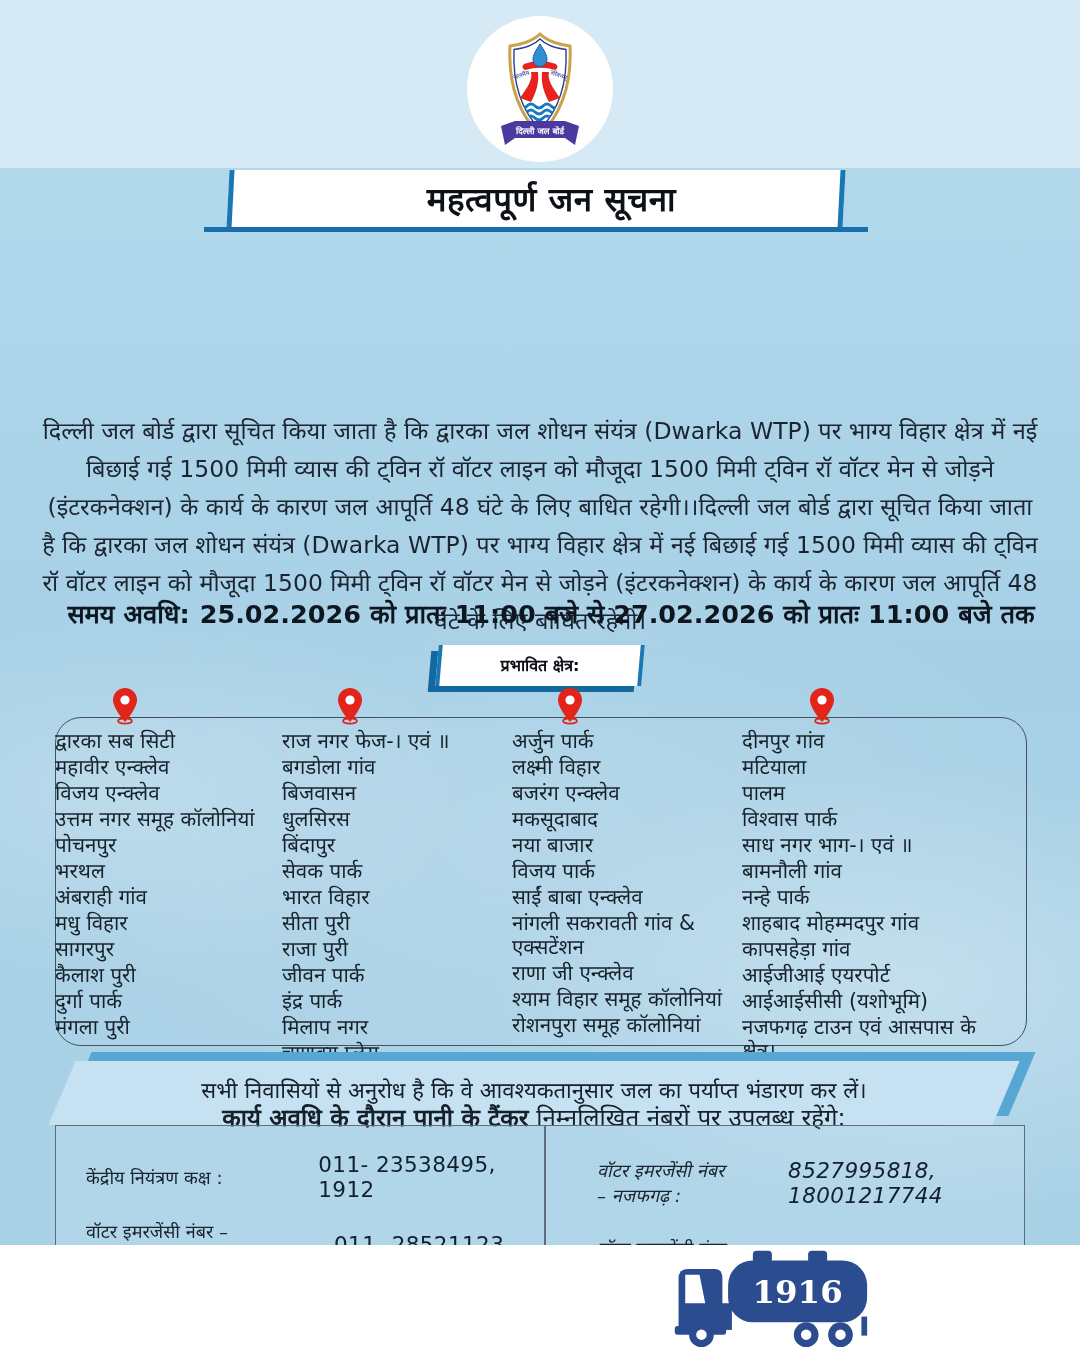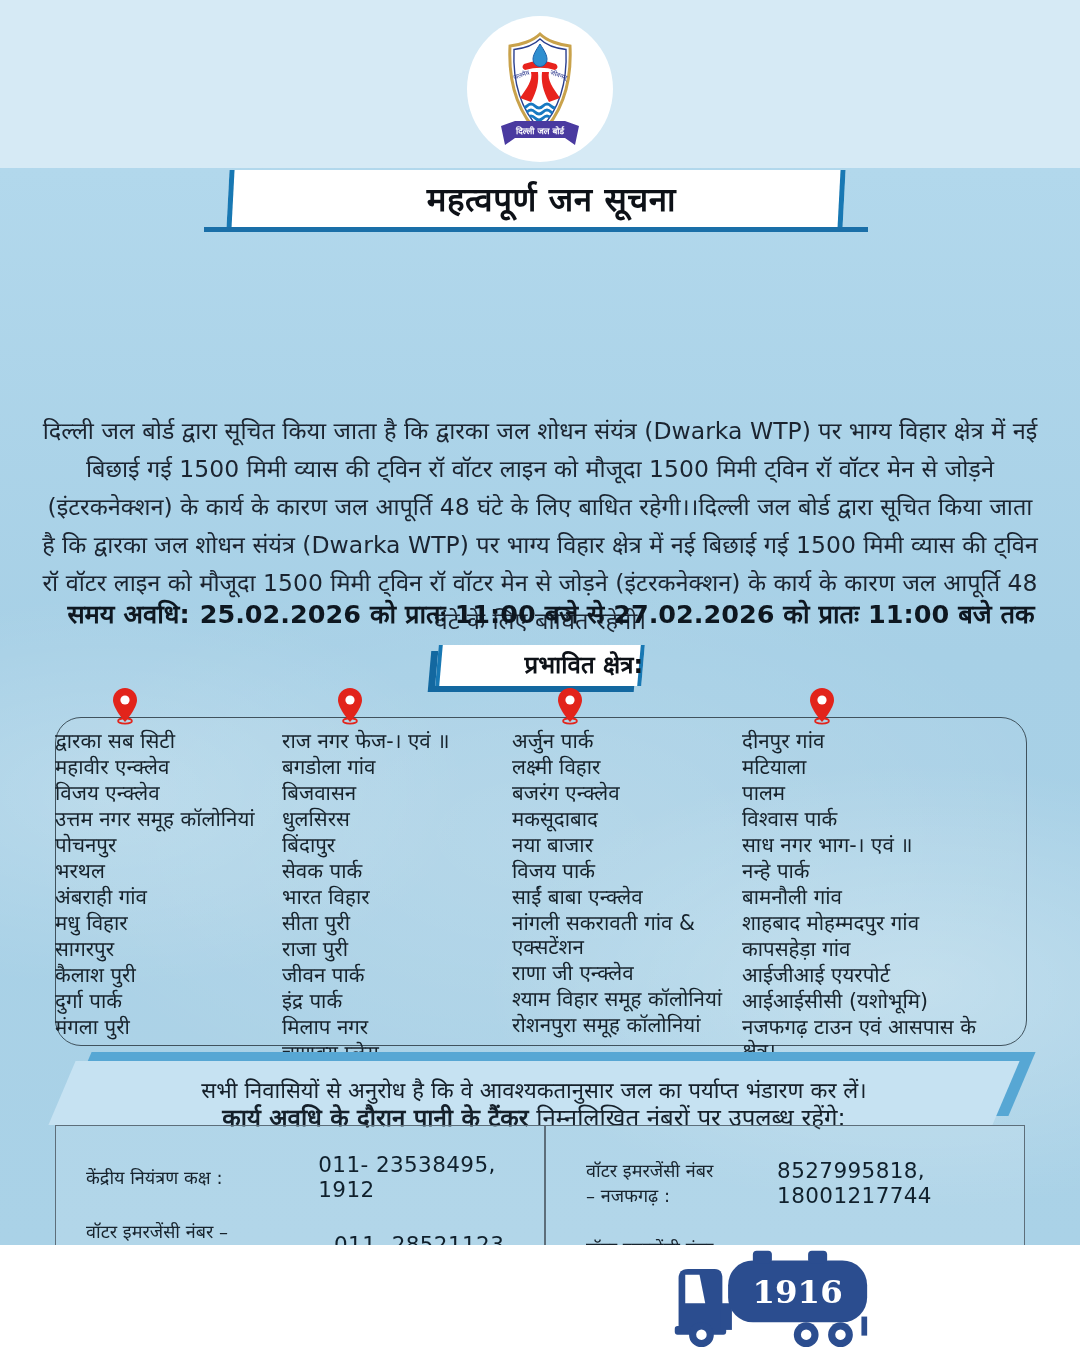--- a/index.html
+++ b/index.html
@@ -41,22 +41,22 @@
 
   .timeline{position:absolute;left:11px;top:428px;width:1080px;text-align:center;
     font-size:25.5px;font-weight:800;color:#0e1720;}
   .timeline .lbl{margin-right:10px;}
 
   
   .area-label{position:absolute;left:437px;top:477px;width:206px;height:41px;}
   .area-label::before{content:"";position:absolute;inset:0;background:#ffffff;
     border-left:4px solid #1878b3;border-right:4px solid #1878b3;transform:skewX(-5deg);
     box-shadow:-7px 6px 0 #1368a0;}
-  .area-label .t{position:relative;display:block;text-align:right;line-height:41px;
-    font-size:24px;font-weight:800;color:#0d1117;}
+  .area-label .t{position:relative;display:block;text-align:center;line-height:41px;
+    font-size:16px;font-weight:800;color:#0d1117;}
 
   
   .areas-box{position:absolute;left:55px;top:549px;width:970px;height:327px;
     border:1.5px solid #40525d;border-radius:26px;background:rgba(255,255,255,0.04);}
   .areas-cols{position:absolute;left:55px;top:561px;width:970px;display:flex;}
   .areas-cols ul{list-style:none;margin:0;padding:0;font-size:20.5px;line-height:24px;
     font-weight:500;color:#16222b;}
   .areas-cols ul li{margin-bottom:2px;}
   .col1{width:227px;padding-left:18px;box-sizing:border-box;}
   .col2{width:230px;}
@@ -74,21 +74,21 @@
   .note-band .l1{font-size:22px;font-weight:500;line-height:28px;}
   .note-band .l2{font-size:24px;font-weight:500;line-height:27px;}
   .note-band .l2 b{font-weight:800;}
 
   
   .contacts{position:absolute;left:55px;top:957px;width:970px;height:205px;
     border:1.5px solid #5d6e7a;background:rgba(255,255,255,0.10);box-sizing:border-box;}
   .contacts .divider{position:absolute;left:488px;top:0;bottom:0;width:1.5px;background:#5d6e7a;}
   .chalf{position:absolute;top:0;bottom:0;}
   .chalf-left{left:0;width:488px;padding:26px 0 0 30px;box-sizing:border-box;}
-  .chalf-right{left:490px;width:478px;padding:32px 0 0 40px;box-sizing:border-box;}
+  .chalf-right{left:501px;width:478px;padding:32px 0 0 40px;box-sizing:border-box;font-style:italic;}
   .crow{display:flex;align-items:center;}
   .chalf-left .crow{margin-bottom:17px;}
   .chalf-right .crow{margin-bottom:28px;}
   .clabel{width:248px;font-size:18px;line-height:25px;font-weight:500;color:#17232d;white-space:pre-line;}
   .chalf-right .clabel{width:240px;}
   .cnum{font-size:21.5px;font-weight:500;color:#10202c;letter-spacing:0.4px;}
 
   
   .closing{position:absolute;left:0;top:1172px;width:1080px;text-align:center;
     font-size:26px;font-weight:800;color:#0e1720;line-height:34px;}
@@ -176,22 +176,22 @@
         <li>राणा जी एन्क्लेव</li>
         <li>श्याम विहार समूह कॉलोनियां</li>
         <li>रोशनपुरा समूह कॉलोनियां</li>
       </ul>
     <ul class="col4">
         <li>दीनपुर गांव</li>
         <li>मटियाला</li>
         <li>पालम</li>
         <li>विश्वास पार्क</li>
         <li>साध नगर भाग-। एवं ॥</li>
+        <li>बामनौली गांव</li>
         <li>नन्हे पार्क</li>
-        <li>बामनौली गांव</li>
         <li>शाहबाद मोहम्मदपुर गांव</li>
         <li>कापसहेड़ा गांव</li>
         <li>आईजीआई एयरपोर्ट</li>
         <li>आईआईसीसी (यशोभूमि)</li>
         <li>नजफगढ़ टाउन एवं आसपास के क्षेत्र।</li>
       </ul>
   </div>
 
   <div class="note-band">
     <div class="dark"></div>

